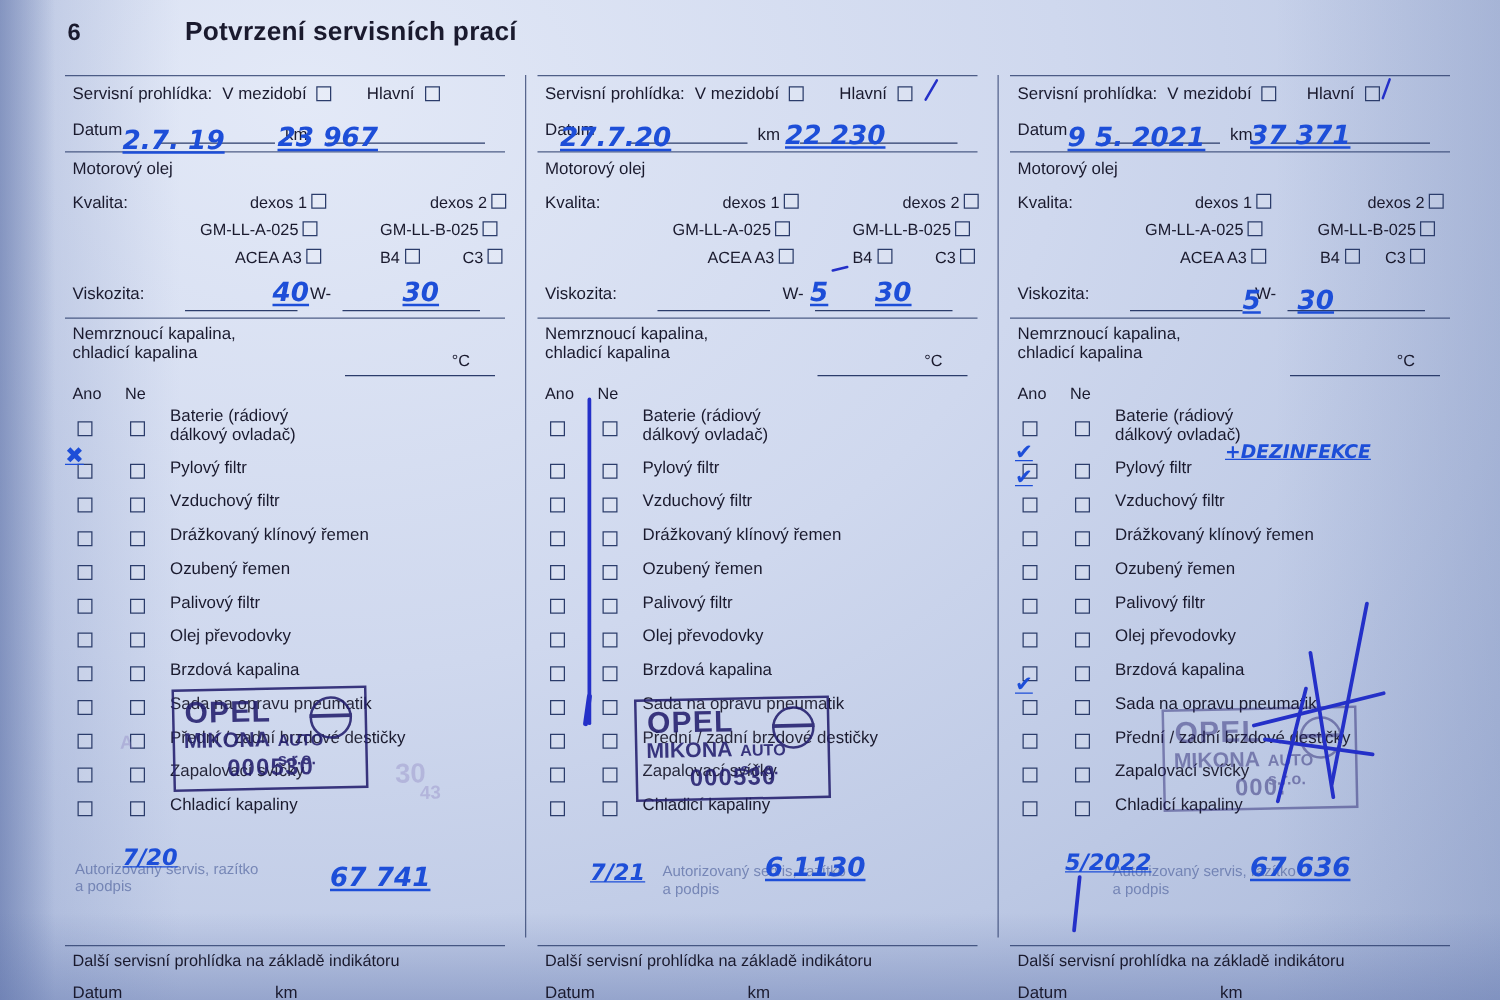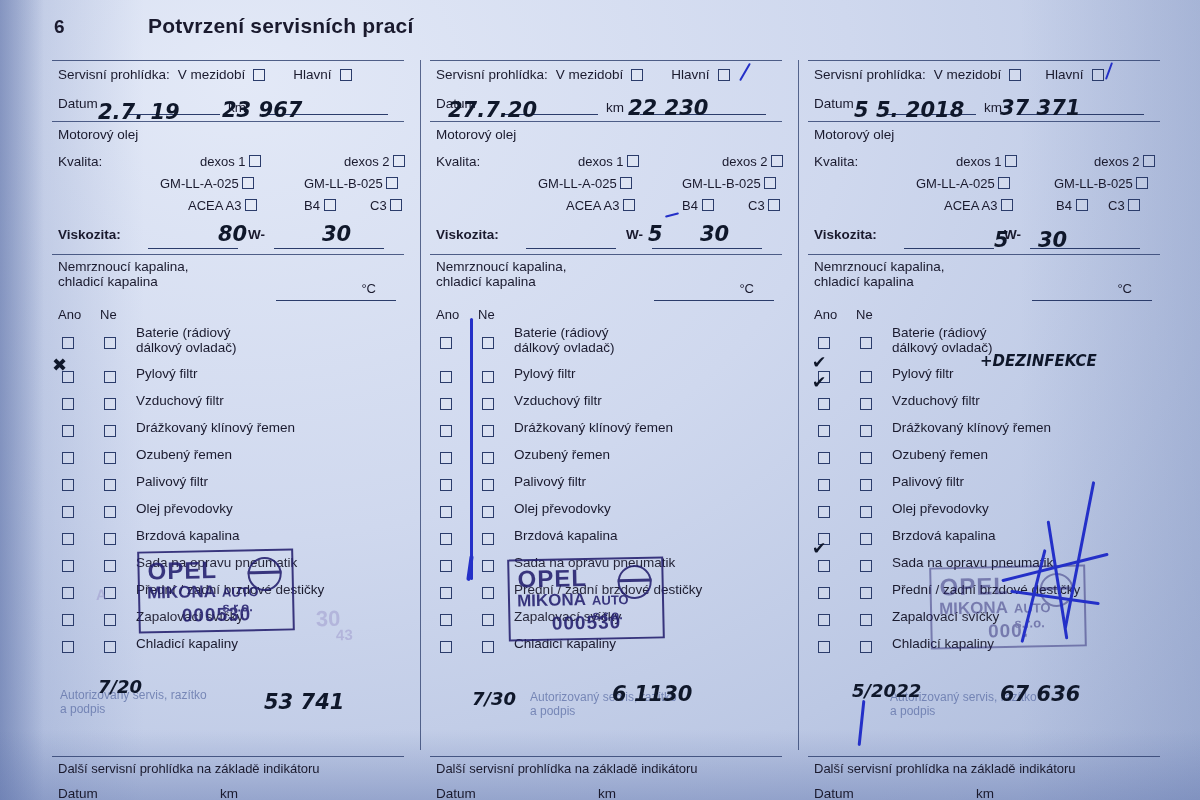--- a/index.html
+++ b/index.html
@@ -69,21 +69,21 @@
   .datum{height:33px;position:relative;padding-left:6px;}
   .datum .u1{position:absolute;left:74px;bottom:6px;width:94px;border-bottom:1px solid #2b3c6b;}
   .datum .km{position:absolute;left:176px;bottom:6px;font-size:13.5px;}
   .datum .u2{position:absolute;left:210px;bottom:6px;width:126px;border-bottom:1px solid #2b3c6b;}
 
   
   .oilhead{height:24px;padding-left:6px;display:flex;align-items:center;}
   .oilgrid{position:relative;height:74px;}
   .oilgrid .kval{position:absolute;left:6px;top:8px;font-size:13.5px;}
   .opt{position:absolute;font-size:13px;white-space:nowrap;}
-  .visk{height:34px;position:relative;font-weight:bold;}
+  .visk{height:34px;position:relative;}
   .visk .t{position:absolute;left:6px;top:7px;font-size:13.5px;}
   .visk .w{position:absolute;left:196px;top:7px;font-size:13.5px;}
   .visk .l1{position:absolute;left:96px;bottom:5px;width:90px;border-bottom:1px solid #2b3c6b;}
   .visk .l2{position:absolute;left:222px;bottom:5px;width:110px;border-bottom:1px solid #2b3c6b;}
 
   
   .cool{height:46px;position:relative;padding-left:6px;}
   .cool .c{position:absolute;right:28px;top:22px;font-size:13px;}
   .cool .cl{position:absolute;right:8px;bottom:4px;width:120px;border-bottom:1px solid #2b3c6b;}
 
@@ -107,25 +107,26 @@
   
   .nexthead{height:22px;padding-left:6px;font-size:13px;display:flex;align-items:center;}
   .nextrow{height:34px;position:relative;}
   .nextrow .d{position:absolute;left:6px;top:7px;font-size:13.5px;}
   .nextrow .km{position:absolute;left:168px;top:7px;font-size:13.5px;}
 
   
   .hw{
     position:absolute;
     font-family:"DejaVu Sans", sans-serif;
-    color:#0f172a;
+    color:#1d4ed8;
     font-weight:600;
     font-style:italic;
     white-space:nowrap;
     pointer-events:none;
+    text-decoration:underline;
   }
   .hw.big{font-size:21px;}
   .hw.med{font-size:18px;}
   .hw.x{font-size:17px;font-weight:700;font-style:normal;}
   .ink-line{
     position:absolute;background:#2430c8;pointer-events:none;border-radius:2px;
   }
 
   
   .stamp{
@@ -618,40 +619,40 @@
   <span class="auto">AUTO s.r.o.</span>
   <span class="num">000.</span>
 </div>
 
 <div class="ghosttxt" style="left:96px;top:586px">A</div>
 <div class="ghosttxt" style="left:316px;top:606px;font-size:22px">30</div>
 <div class="ghosttxt" style="left:336px;top:626px">43</div>
 
 <div class="hw big" style="left:98px;top:100px">2.7. 19</div>
 <div class="hw big" style="left:222px;top:98px">23 967</div>
-<div class="hw big" style="left:218px;top:222px">80</div>
+<div class="hw big" style="left:218px;top:222px">40</div>
 <div class="hw big" style="left:322px;top:222px">30</div>
 <div class="hw x" style="left:52px;top:354px;font-size:18px">✖</div>
 <div class="hw med" style="left:98px;top:676px">7/20</div>
-<div class="hw big" style="left:264px;top:690px">53 741</div>
+<div class="hw big" style="left:264px;top:690px">67 741</div>
 
 <div class="hw big" style="left:448px;top:98px">27.7.20</div>
 <div class="hw big" style="left:628px;top:96px">22 230</div>
 <div class="hw big" style="left:648px;top:222px">5</div>
 <div class="hw big" style="left:700px;top:222px">30</div>
 
 <div class="ink-line" style="left:744px;top:62px;width:2px;height:20px;transform:rotate(30deg)"></div>
 
 <div class="ink-line" style="left:470px;top:318px;width:2.5px;height:262px;"></div>
 <div class="ink-line" style="left:468px;top:555px;width:4px;height:26px;transform:rotate(8deg)"></div>
 <div class="ink-line" style="left:665px;top:214px;width:14px;height:2px;transform:rotate(-14deg)"></div>
-<div class="hw med" style="left:472px;top:688px">7/30</div>
+<div class="hw med" style="left:472px;top:688px">7/21</div>
 <div class="hw big" style="left:612px;top:682px">6 1130</div>
 
-<div class="hw big" style="left:854px;top:98px">5 5. 2018</div>
+<div class="hw big" style="left:854px;top:98px">9 5. 2021</div>
 <div class="hw big" style="left:1000px;top:96px">37 371</div>
 <div class="hw big" style="left:994px;top:228px">5</div>
 <div class="hw big" style="left:1038px;top:228px">30</div>
 <div class="ink-line" style="left:1108px;top:62px;width:2px;height:18px;transform:rotate(20deg)"></div>
 <div class="hw x" style="left:812px;top:352px;font-size:17px">✔</div>
 <div class="hw x" style="left:812px;top:372px;font-size:17px">✔</div>
 <div class="hw x" style="left:812px;top:538px;font-size:17px">✔</div>
 <div class="hw" style="left:980px;top:352px;font-size:15px;font-weight:700">+DEZINFEKCE</div>
 
 <div class="ink-line" style="left:1078px;top:480px;width:3px;height:150px;transform:rotate(11deg)"></div>

